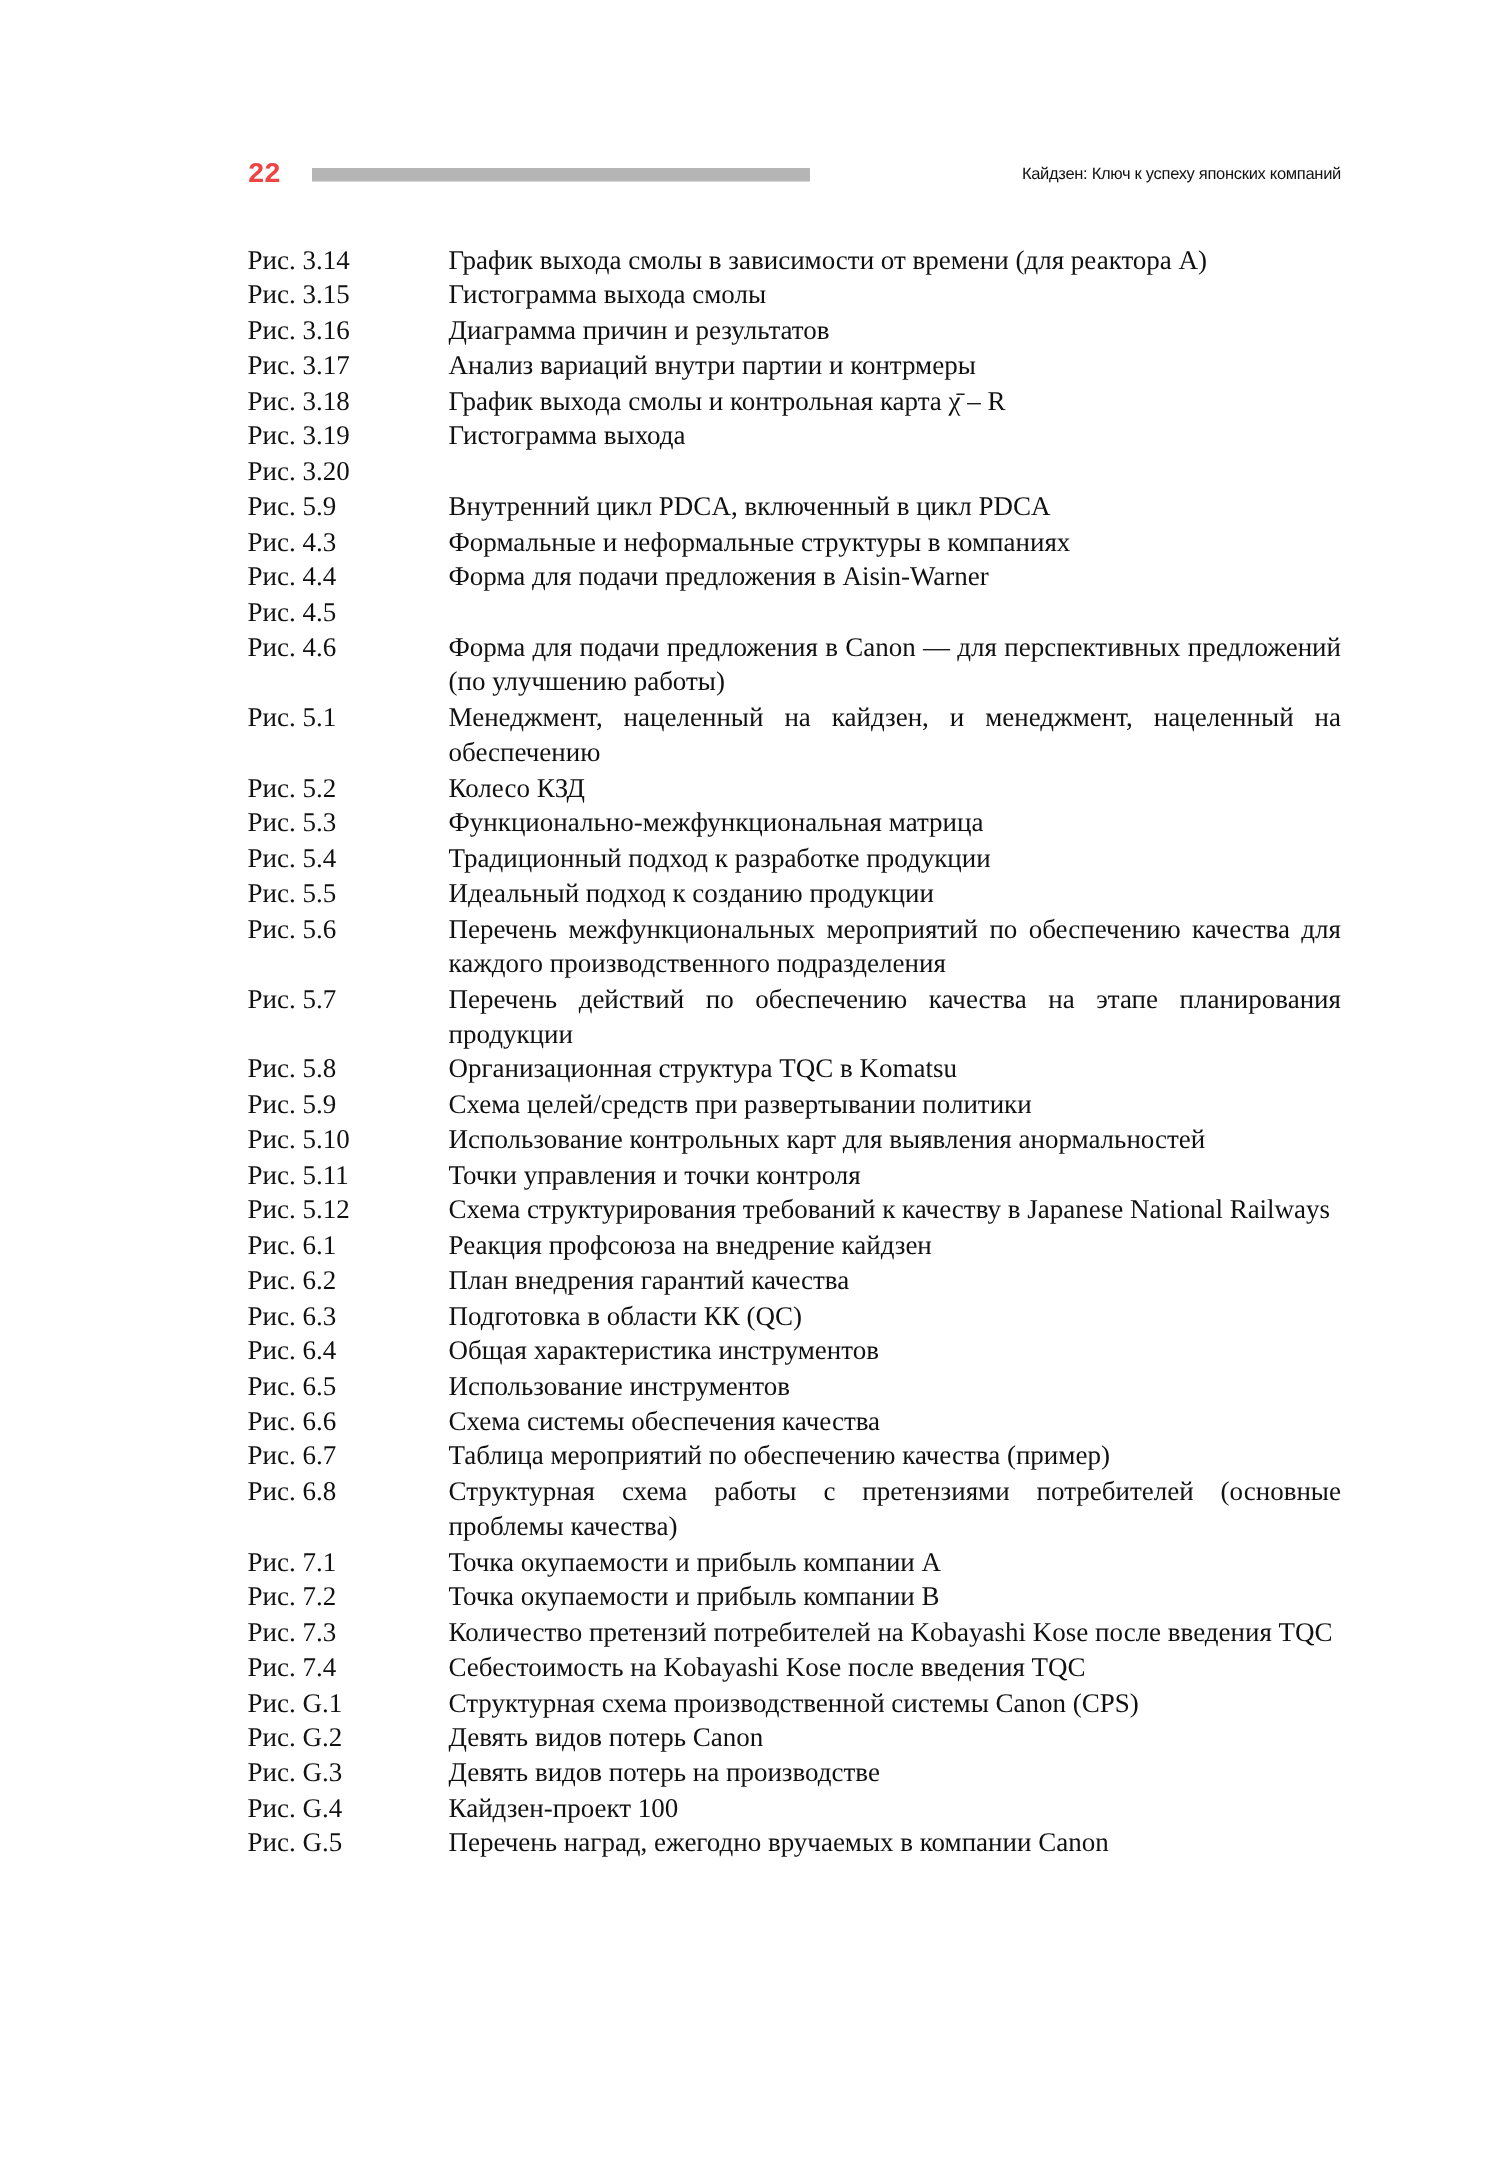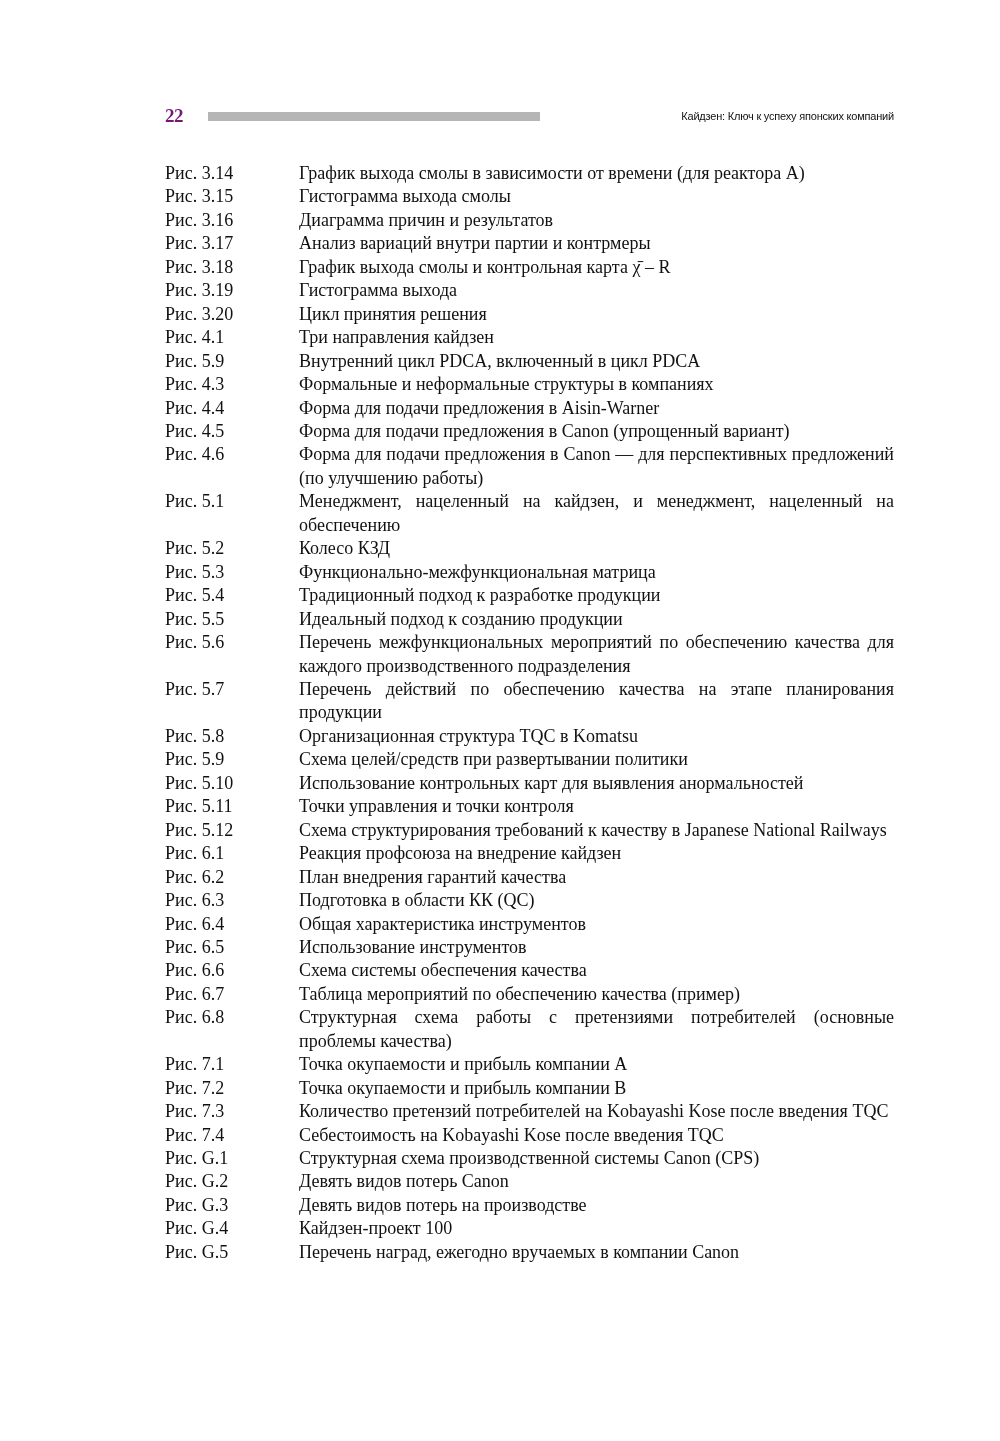--- a/index.html
+++ b/index.html
@@ -1,18 +1,18 @@
 <!DOCTYPE html>
 <html><head>
 <meta charset="utf-8">
 <style>
   html, body { margin: 0; padding: 0; background: #ffffff; }
   body { width: 1000px; height: 1441px; position: relative; overflow: hidden; }
   .header { position: absolute; top: 103px; left: 165px; width: 729px; height: 26px; }
-  .page-num { position: absolute; left: 0; top: 0; font-family: Liberation Serif, serif; font-weight: bold; font-size: 19px; color: #701a75; letter-spacing: -0.5px; line-height: 26px; }
+  .page-num { position: absolute; left: 0; top: 0; font-family: Liberation Mono, monospace; font-weight: bold; font-size: 19px; color: #ef4444; letter-spacing: -0.5px; line-height: 26px; }
   .rule { position: absolute; left: 43px; top: 9px; width: 332px; height: 9px; background: #b5b5b5; }
   .running-title { position: absolute; right: 0; top: 0; font-family: "Liberation Sans", sans-serif; font-size: 11px; color: #111; line-height: 26px; white-space: nowrap; letter-spacing: -0.2px; }
   .list { position: absolute; top: 162px; left: 165px; width: 729px; }
   .entry { display: flex; font-family: Liberation Serif, serif; font-size: 18px; line-height: 23.45px; color: #111; }
   .label { flex: 0 0 94px; white-space: nowrap; }
   .text { flex: 1; text-align: justify; hyphens: manual; margin-left: 40px; }
 </style>
 </head>
 <body>
 
@@ -42,41 +42,35 @@
     <div class="entry">
       <span class="label">Рис. 3.18</span>
       <span class="text">График выхода смолы и контрольная карта χ̄ – R</span>
     </div>
     <div class="entry">
       <span class="label">Рис. 3.19</span>
       <span class="text">Гистограмма выхода</span>
     </div>
     <div class="entry">
       <span class="label">Рис. 3.20</span>
-      <span class="text">Цикл принятия решения</span>
-    </div>
-    <div class="entry">
-      <span class="label">Рис. 4.1</span>
-      <span class="text">Три направления кайдзен</span>
     </div>
     <div class="entry">
       <span class="label">Рис. 5.9</span>
       <span class="text">Внутренний цикл PDCA, включенный в цикл PDCA</span>
     </div>
     <div class="entry">
       <span class="label">Рис. 4.3</span>
       <span class="text">Формальные и неформальные структуры в компаниях</span>
     </div>
     <div class="entry">
       <span class="label">Рис. 4.4</span>
       <span class="text">Форма для подачи предложения в Aisin-Warner</span>
     </div>
     <div class="entry">
       <span class="label">Рис. 4.5</span>
-      <span class="text">Форма для подачи предложения в Canon (упрощенный вариант)</span>
     </div>
     <div class="entry">
       <span class="label">Рис. 4.6</span>
       <span class="text">Форма для подачи предложения в Canon — для перспективных предло­жений (по улучшению работы)</span>
     </div>
     <div class="entry">
       <span class="label">Рис. 5.1</span>
       <span class="text">Менеджмент, нацеленный на кайдзен, и менеджмент, нацеленный на обеспечению</span>
     </div>
     <div class="entry">

